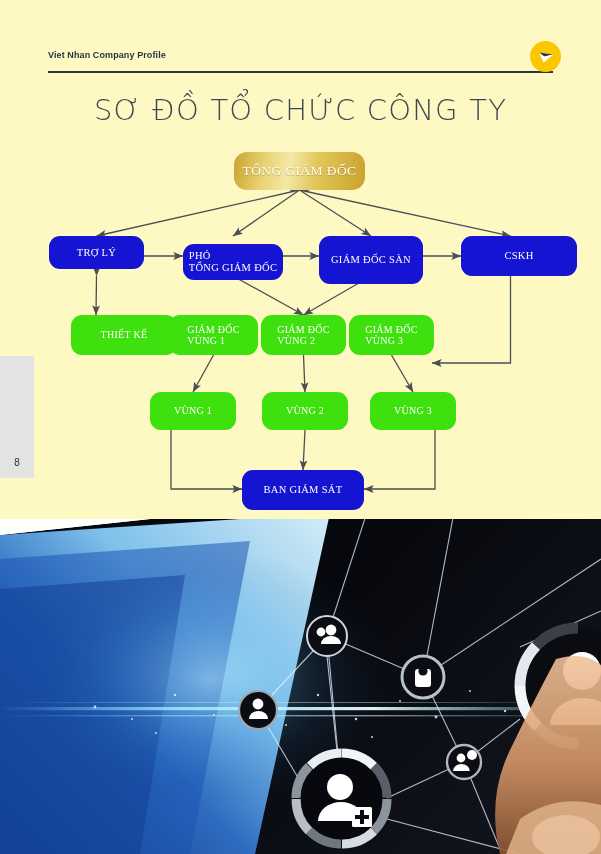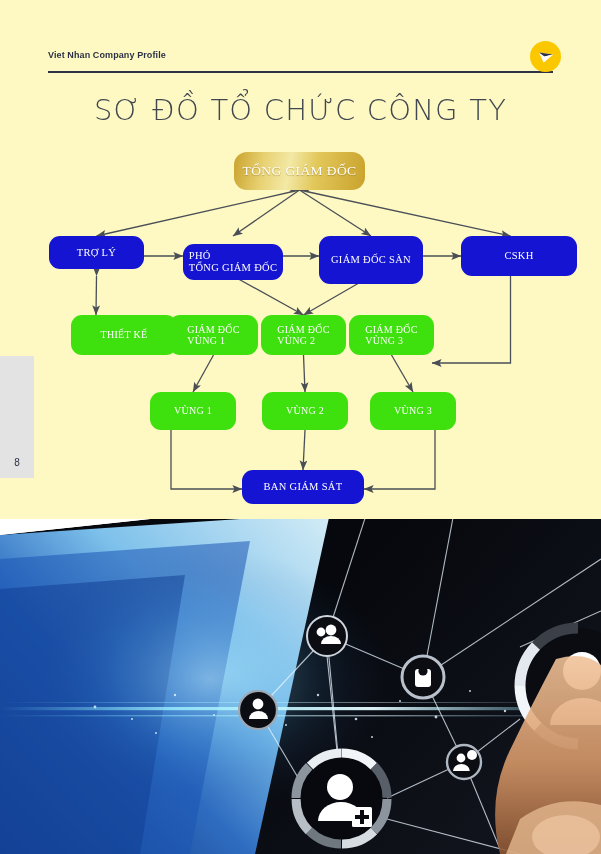--- a/index.html
+++ b/index.html
@@ -146,21 +146,21 @@
         <div class="node blue" style="left: 183px; top: 104px; width: 100px; height: 36px;">PHÓ<br>TỔNG GIÁM ĐỐC</div>
         <div class="node blue" style="left: 319px; top: 96px; width: 104px; height: 48px;">GIÁM ĐỐC SÀN</div>
         <div class="node blue" style="left: 461px; top: 96px; width: 116px; height: 40px;">CSKH</div>
         <div class="node green" style="left: 43px; top: 175px; width: 106px; height: 40px; margin-left: 28px;">THIẾT KẾ</div>
         <div class="node green" style="left: 169px; top: 175px; width: 89px; height: 40px;">GIÁM ĐỐC<br>VÙNG 1</div>
         <div class="node green" style="left: 261px; top: 175px; width: 85px; height: 40px;">GIÁM ĐỐC<br>VÙNG 2</div>
         <div class="node green" style="left: 349px; top: 175px; width: 85px; height: 40px;">GIÁM ĐỐC<br>VÙNG 3</div>
         <div class="node green" style="left: 150px; top: 252px; width: 86px; height: 38px;">VÙNG 1</div>
         <div class="node green" style="left: 262px; top: 252px; width: 86px; height: 38px;">VÙNG 2</div>
         <div class="node green" style="left: 370px; top: 252px; width: 86px; height: 38px;">VÙNG 3</div>
-        <div class="node blue" style="left: 242px; top: 330px; width: 122px; height: 34px;">BAN GIÁM SÁT</div>
+        <div class="node blue" style="left: 242px; top: 330px; width: 122px; height: 40px;">BAN GIÁM SÁT</div>
       </div>
   </div>
 
   <div id="photo">
     <svg width="601" height="335" viewBox="0 0 601 335">
       <defs>
         <linearGradient id="gblue" x1="0" y1="1" x2="1" y2="0">
           <stop offset="0%" stop-color="#0e2f77"></stop>
           <stop offset="38%" stop-color="#2f6ec4"></stop>
           <stop offset="62%" stop-color="#7fc4ef"></stop>

